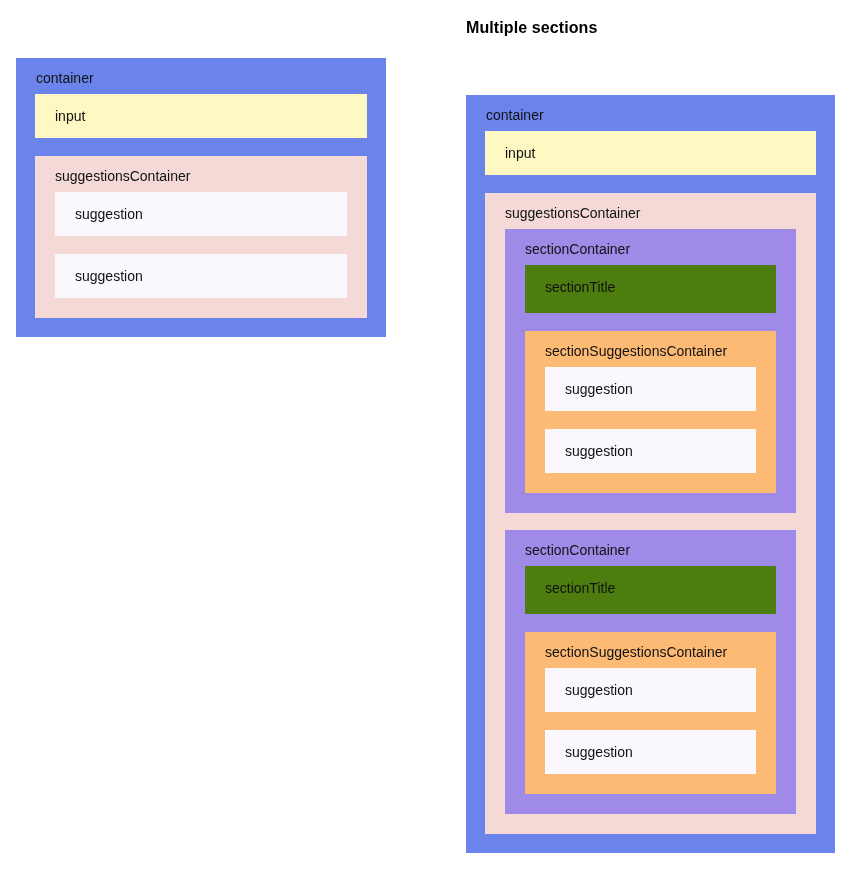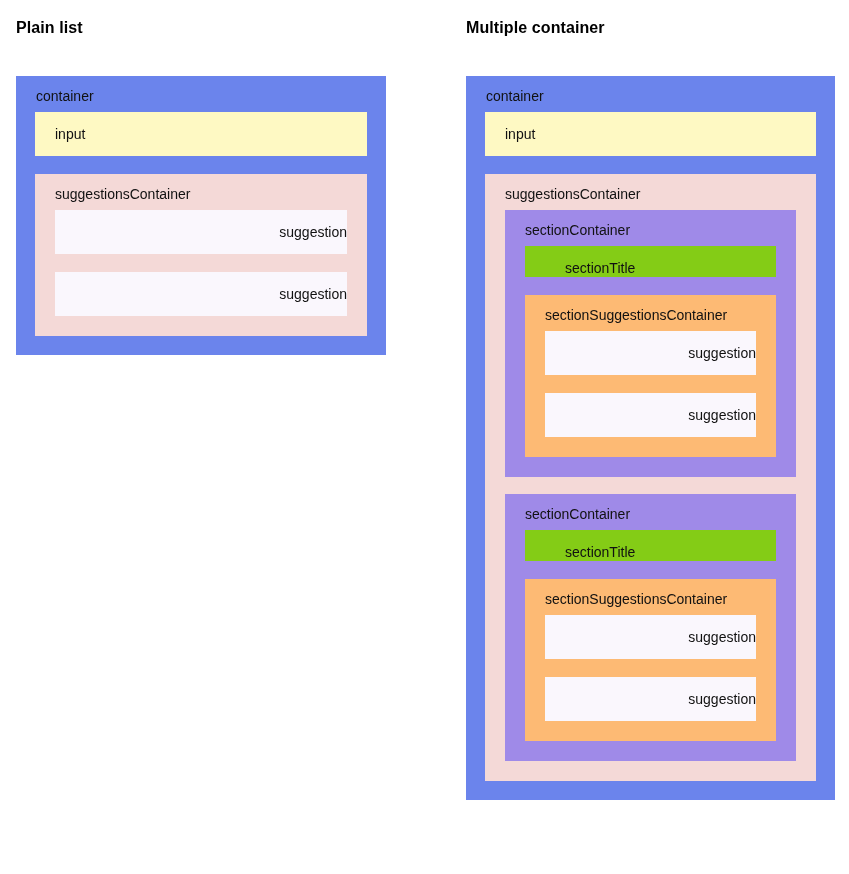--- a/index.html
+++ b/index.html
@@ -52,21 +52,21 @@
     color: #111111;
     padding: 12px 0 0 20px;
   }
   .box > .box-children {
     padding: 8px 20px 20px 20px;
   }
 
   
   .box-container {
     background: #6b84ec;
-    margin-top: 39px;
+    margin-top: 58px;
   }
   .box-container > .box-children {
     padding: 8px 19px 19px 19px;
   }
 
   
   .box-input {
     background: #fef9c3;
     height: 44px;
   }
@@ -85,55 +85,52 @@
   .box-suggestion {
     background: #faf7fd;
     height: 44px;
   }
   .box-suggestion + .box-suggestion {
     margin-top: 18px;
   }
   .box-suggestion > .box-label {
     padding: 0 0 0 20px;
     line-height: 44px;
-    text-align: right;
   }
 
   
   .box-section {
     background: #9f8ae8;
   }
   .box-section + .box-section {
     margin-top: 17px;
   }
 
   
   .box-section-title {
-    background: #84cc16;
-    height: 31px;
-    padding-left: 20px;
+    background: #4d7c0f;
+    height: 48px;
   }
   .box-section-title > .box-label {
     padding: 0 0 0 20px;
     line-height: 44px;
   }
 
   
   .box-section-suggestions {
     background: #fdba74;
     margin-top: 18px;
   }
 </style>
 </head>
 <body>
 
 <div class="page">
 
   <section class="panel panel-left">
-    <h3 class="panel-heading">Plain list</h3>
 
     <div class="box box-container">
       <span class="box-label">container</span>
       <div class="box-children">
 
         <div class="box box-input">
           <span class="box-label">input</span>
         </div>
 
         <div class="box box-suggestions">
@@ -149,21 +146,21 @@
             </div>
 
           </div>
         </div>
 
       </div>
     </div>
   </section>
 
   <section class="panel panel-right">
-    <h3 class="panel-heading">Multiple container</h3>
+    <h3 class="panel-heading">Multiple sections</h3>
 
     <div class="box box-container">
       <span class="box-label">container</span>
       <div class="box-children">
 
         <div class="box box-input">
           <span class="box-label">input</span>
         </div>
 
         <div class="box box-suggestions">

